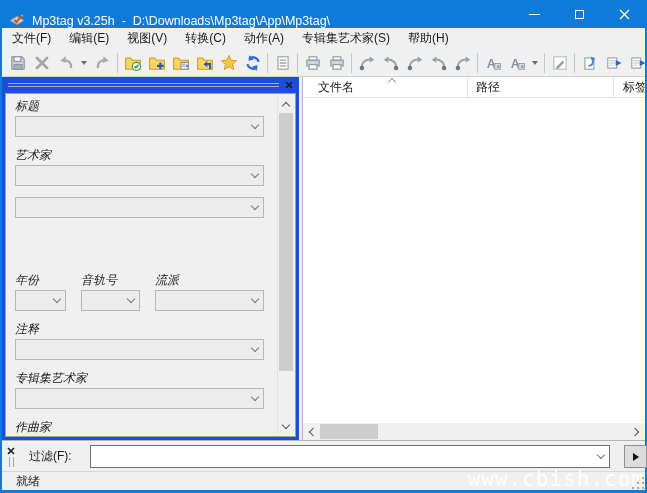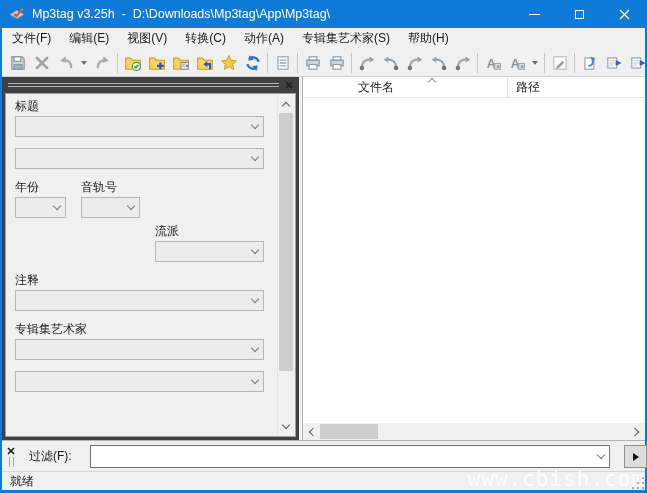--- a/index.html
+++ b/index.html
@@ -1,68 +1,68 @@
 <!DOCTYPE html>
 <html><head>
 <meta charset="utf-8">
 <style>
   * { margin:0; padding:0; box-sizing:border-box; }
   html,body { width:647px; height:493px; }
   body { font-family:"Liberation Sans",sans-serif; font-size:12px; color:#1a1a1a; background:#f0f0f0; position:relative; overflow:hidden; }
   #window { position:absolute; inset:0; border-left:2px solid #0f7ad8; border-right:2px solid #0f7ad8; border-bottom:3px solid #0f7ad8; }
 
   
-  .titlebar { position:absolute; left:-2px; right:-2px; top:0; height:28px; background:#0f7ad8; display:flex; align-items:center; color:#fff; }
+  .titlebar { position:absolute; left:-2px; right:-2px; top:0; height:28px; background:#0f7ad8; display:flex; align-items:flex-end; color:#fff; }
   .appicon { margin:0 7px 0 9px; display:flex; }
   .title { font-size:12.5px; white-space:pre; }
   .wcontrols { margin-left:auto; display:flex; height:100%; }
   .wbtn { width:45px; height:100%; display:flex; align-items:center; justify-content:center; }
   .glyph-min { width:11px; height:1px; background:#fff; }
   .glyph-max { width:9px; height:9px; border:1px solid #fff; }
 
   
   .menubar { position:absolute; left:0; right:0; top:28px; height:21px; background:#f0f0f0; display:flex; align-items:center; padding-left:1px; }
   .menuitem { padding:0 9px; height:100%; display:flex; align-items:center; }
 
   
   .toolbar { position:absolute; left:0; right:0; top:49px; height:28px; background:#f0f0f0; border-bottom:1px solid #d2d2d2; display:flex; align-items:center; padding-left:5px; overflow:hidden; }
   .tbtn { width:21px; height:22px; display:flex; align-items:center; justify-content:center; flex:0 0 auto; margin-right:3px; }
   .tbtn.narrow { width:10px; }
   .tsep { width:1px; height:20px; background:#c6c6c6; margin:0 4px 0 1px; flex:0 0 auto; }
   .tbtn svg { width:18px; height:18px; }
   .drop-tri { width:0; height:0; border-left:3.5px solid transparent; border-right:3.5px solid transparent; border-top:4px solid #6e6e6e; }
 
   
-  .tagregion { position:absolute; left:0; top:77px; width:297px; height:363px; background:#404040; }
+  .tagregion { position:absolute; left:0; top:77px; width:297px; height:363px; background:#1d4ed8;font-style:italic; }
   .rebar { position:absolute; left:0; right:0; top:0; height:16px; display:flex; align-items:center; }
   .grip { flex:1; margin-left:6px; height:4px; border-top:1px solid #b0b4b8; border-bottom:1px solid #b0b4b8; }
   .panel-close { width:20px; height:14px; display:flex; align-items:center; justify-content:center; }
   .tagpanel { position:absolute; left:3px; right:3px; top:16px; bottom:3px; background:#f0f0f0; border:1px solid #9aa0a5; overflow:hidden; padding:5px 0 0 9px; }
   .tp-content { width:249px; }
   .flabel { height:14px; line-height:14px; margin-bottom:3px; }
   .combo { height:21px; border:1px solid #b7b7b7; background:#ececec; display:flex; align-items:center; margin-bottom:11px; }
   .cval { flex:1; padding-left:4px; overflow:hidden; white-space:nowrap; }
   .cbtn { width:17px; display:flex; align-items:center; justify-content:center; }
   .chev { display:inline-block; width:6px; height:6px; border-right:1.3px solid #777; border-bottom:1.3px solid #777; transform:rotate(45deg); margin-top:-4px; }
-  .triple { display:flex; }
+  .triple { display:flex;align-items:flex-end; }
   .triple .f-year { width:51px; margin-right:15px; }
   .triple .f-track { width:59px; margin-right:15px; }
   .triple .f-genre { flex:1;margin-top:44px; }
   .vscroll { position:absolute; top:1px; right:1px; bottom:1px; width:17px; background:#f0f0f0; border-left:1px solid #e4e4e4; }
   .vs-arrow { position:absolute; left:0; width:16px; height:17px; display:flex; align-items:center; justify-content:center; }
   .vs-up { top:0; } .vs-down { bottom:0; }
   .vchev { width:6px; height:6px; border-right:1.3px solid #555; border-bottom:1.3px solid #555; }
   .vs-up .vchev { transform:rotate(-135deg); margin-top:4px; }
   .vs-down .vchev { transform:rotate(45deg); margin-bottom:4px; }
   .vthumb { position:absolute; left:1px; width:14px; top:18px; height:258px; background:#cdcdcd; }
 
   
   .filelist { position:absolute; left:300px; right:0; top:77px; height:363px; background:#fff; border-left:1px solid #b5b5b5; }
   .lheader { position:absolute; left:0; right:0; top:0; height:21px; background:#fff; border-bottom:1px solid #e2e2e2; }
-  .hcol { position:absolute; top:0; height:21px; line-height:21px; color:#202020; overflow:hidden; white-space:nowrap;margin-left:40px; }
+  .hcol { position:absolute; top:0; height:21px; line-height:21px; color:#202020; overflow:hidden; white-space:nowrap; }
   .hc1 { left:0; width:165px; padding-left:15px; border-right:1px solid #e2e2e2; }
   .hc2 { left:166px; width:145px; padding-left:7px; border-right:1px solid #e2e2e2; }
   .hc3 { left:312px; right:0; padding-left:8px; }
   .sortchev { position:absolute; left:86px; top:2px; width:6px; height:6px; border-right:1.2px solid #9a9a9a; border-bottom:1.2px solid #9a9a9a; transform:rotate(-135deg); }
   .lbody { position:absolute; left:0; right:0; top:21px; bottom:17px; background:#fff; }
   .hscroll { position:absolute; left:0; right:0; bottom:0; height:17px; background:#f0f0f0; }
   .hs-arrow { position:absolute; top:0; width:17px; height:17px; display:flex; align-items:center; justify-content:center; }
   .hs-left { left:0; } .hs-right { right:0; }
   .hchev { width:6px; height:6px; border-right:1.3px solid #555; border-bottom:1.3px solid #555; }
   .hs-left .hchev { transform:rotate(135deg); margin-left:3px; }
@@ -73,21 +73,21 @@
   .filterbar { position:absolute; left:0; right:0; top:440px; height:31px; background:#f0f0f0; border-top:1px solid #b3b3b3; }
   .fb-close { position:absolute; left:5px; top:3px; }
   .fb-grip { position:absolute; left:7px; top:16px; width:5px; height:10px; border-left:1px solid #a8a8a8; border-right:1px solid #a8a8a8; }
   .fb-label { position:absolute; left:27px; top:0; height:31px; display:flex; align-items:center; }
   .fb-input-wrap { position:absolute; left:88px; top:4px; width:520px; height:23px; background:#fff; border:1px solid #707070; display:flex; align-items:center; }
   .fb-input { flex:1; border:none; outline:none; height:100%; padding-left:4px; font-family:"Liberation Sans",sans-serif; font-size:12px; background:transparent; }
   .fb-btn { position:absolute; left:622px; top:4px; width:23px; height:23px; background:#ddd; border:1px solid #909090; display:flex; align-items:center; justify-content:center; }
   .play-tri { width:0; height:0; border-top:4.5px solid transparent; border-bottom:4.5px solid transparent; border-left:6px solid #111; }
 
   
-  .statusbar { position:absolute; left:0; right:0; top:471px; bottom:0; background:#f0f0f0; border-top:1px solid #d7d7d7; display:flex; align-items:center; padding-left:8px;text-align:right; }
+  .statusbar { position:absolute; left:0; right:0; top:471px; bottom:0; background:#f0f0f0; border-top:1px solid #d7d7d7; display:flex; align-items:center; padding-left:14px;text-align:right; }
   .watermark { position:absolute; right:0; bottom:-1px; font-family:"DejaVu Sans Mono","Liberation Mono",monospace; font-size:21px; color:rgba(255,255,255,0.88); letter-spacing:1px; white-space:nowrap; pointer-events:none; }
   .resize-grip { position:absolute; right:1px; bottom:1px; width:12px; height:12px;
     background:
       linear-gradient(#a8a8a8,#a8a8a8) 10px 10px/2px 2px no-repeat,
       linear-gradient(#a8a8a8,#a8a8a8) 10px 5px/2px 2px no-repeat,
       linear-gradient(#a8a8a8,#a8a8a8) 10px 0px/2px 2px no-repeat,
       linear-gradient(#a8a8a8,#a8a8a8) 5px 10px/2px 2px no-repeat,
       linear-gradient(#a8a8a8,#a8a8a8) 0px 10px/2px 2px no-repeat,
       linear-gradient(#a8a8a8,#a8a8a8) 5px 5px/2px 2px no-repeat; }
   .xglyph { display:block; }
@@ -334,20 +334,29 @@
       <div class="panel-close">
         <svg class="xglyph" width="8" height="8" viewBox="0 0 8 8">
             <path d="M1 1l6 6M7 1l-6 6" stroke="#1a1a1a" stroke-width="1.6"></path>
           </svg>
       </div>
     </div>
     <div class="tagpanel">
       <div class="tp-content">
         <div class="field">
           <div class="flabel">标题</div>
+          <div class="combo">
+              <span class="cval"></span>
+              <span class="cbtn">
+                <i class="chev"></i>
+              </span>
+            </div>
+        </div>
+        <div class="field">
+          <div class="flabel">艺术家</div>
           <div class="combo">
               <span class="cval"></span>
               <span class="cbtn">
                 <i class="chev"></i>
               </span>
             </div>
         </div>
         <div class="field">
           <div class="combo">
               <span class="cval"></span>
@@ -397,20 +406,21 @@
         <div class="field">
           <div class="flabel">专辑集艺术家</div>
           <div class="combo">
               <span class="cval"></span>
               <span class="cbtn">
                 <i class="chev"></i>
               </span>
             </div>
         </div>
         <div class="field">
+          <div class="flabel">作曲家</div>
           <div class="combo">
               <span class="cval"></span>
               <span class="cbtn">
                 <i class="chev"></i>
               </span>
             </div>
         </div>
       </div>
       <div class="vscroll">
         <div class="vs-arrow vs-up">

